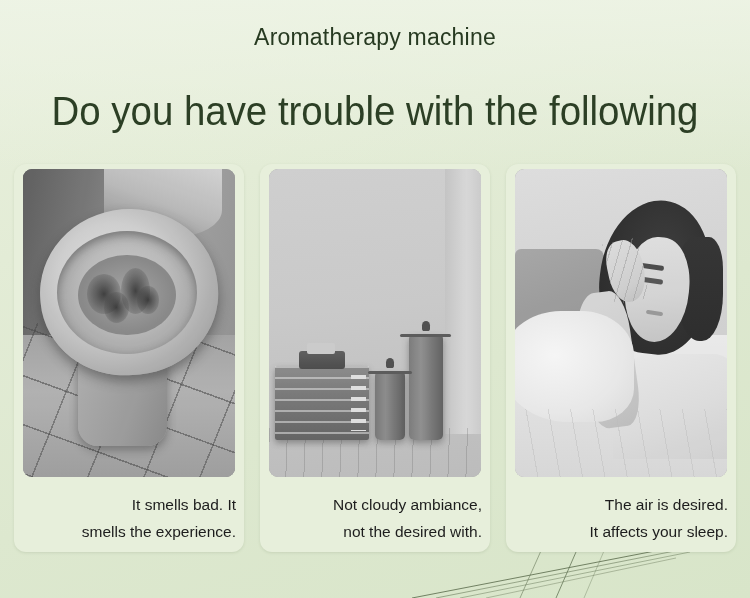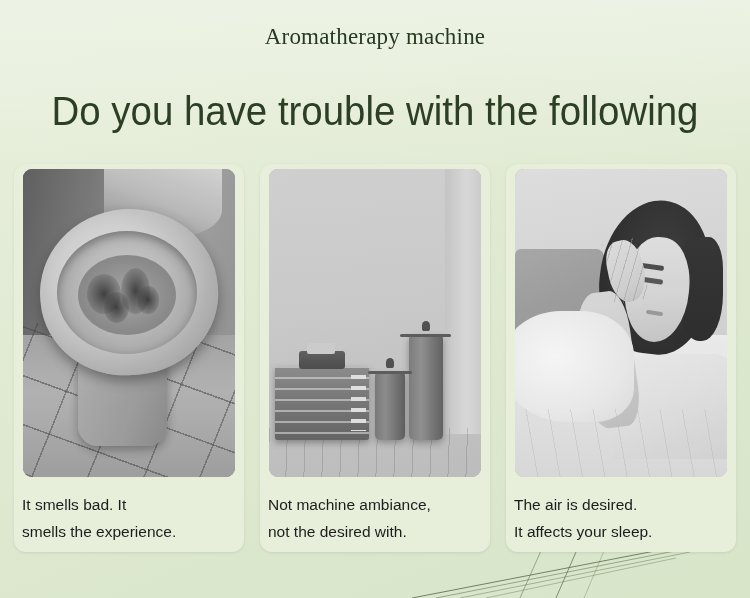--- a/index.html
+++ b/index.html
@@ -36,21 +36,21 @@
   }
   #subtitle {
     position: absolute;
     left: 0; top: 24px;
     width: 750px;
     text-align: center;
     font-size: 23px;
     font-weight: 400;
     letter-spacing: 0.2px;
     color: #273a21;
-    font-family: Liberation Serif, serif;
+    font-family: Liberation Sans, sans-serif;
   }
   #headline {
     position: absolute;
     left: 0; top: 88px;
     width: 750px;
     text-align: center;
     font-size: 40px;
     line-height: 46px;
     font-weight: 400;
     color: #2c3f25;
@@ -86,21 +86,21 @@
     height: 308px;
     margin-top: 5px;
     border-radius: 9px;
     overflow: hidden;
     background: #9fa3a0;
     filter: grayscale(100%) contrast(0.95);
   }
   .caption {
     margin-top: 14px;
     width: 214px;
-    text-align: left;
+    text-align: right;
     font-size: 15.5px;
     line-height: 27px;
     color: #1d1d1d;
     font-family: "Liberation Sans", sans-serif;
   }
   .caption .line { display: block; }
 
   
   .p1-bg {
     position: absolute; inset: 0;
@@ -286,21 +286,21 @@
         <div class="p2-tray"></div>
         <div class="p2-trayitem"></div>
         <div class="p2-jar-s"></div>
         <div class="p2-jar-l"></div>
         <div class="p2-cap p2-cap-s"></div>
         <div class="p2-cap p2-cap-l"></div>
         <div class="p2-knob p2-knob-s"></div>
         <div class="p2-knob p2-knob-l"></div>
       </div>
       <div class="caption">
-        <span class="line">Not machine ambiance,</span>
+        <span class="line">Not cloudy ambiance,</span>
         <span class="line">not the desired with.</span>
       </div>
     </div>
 
     <div class="card">
       <div class="photo">
         <div class="p3-bg"></div>
         <div class="p3-headboard"></div>
         <div class="p3-bed"></div>
         <div class="p3-shoulder"></div>

